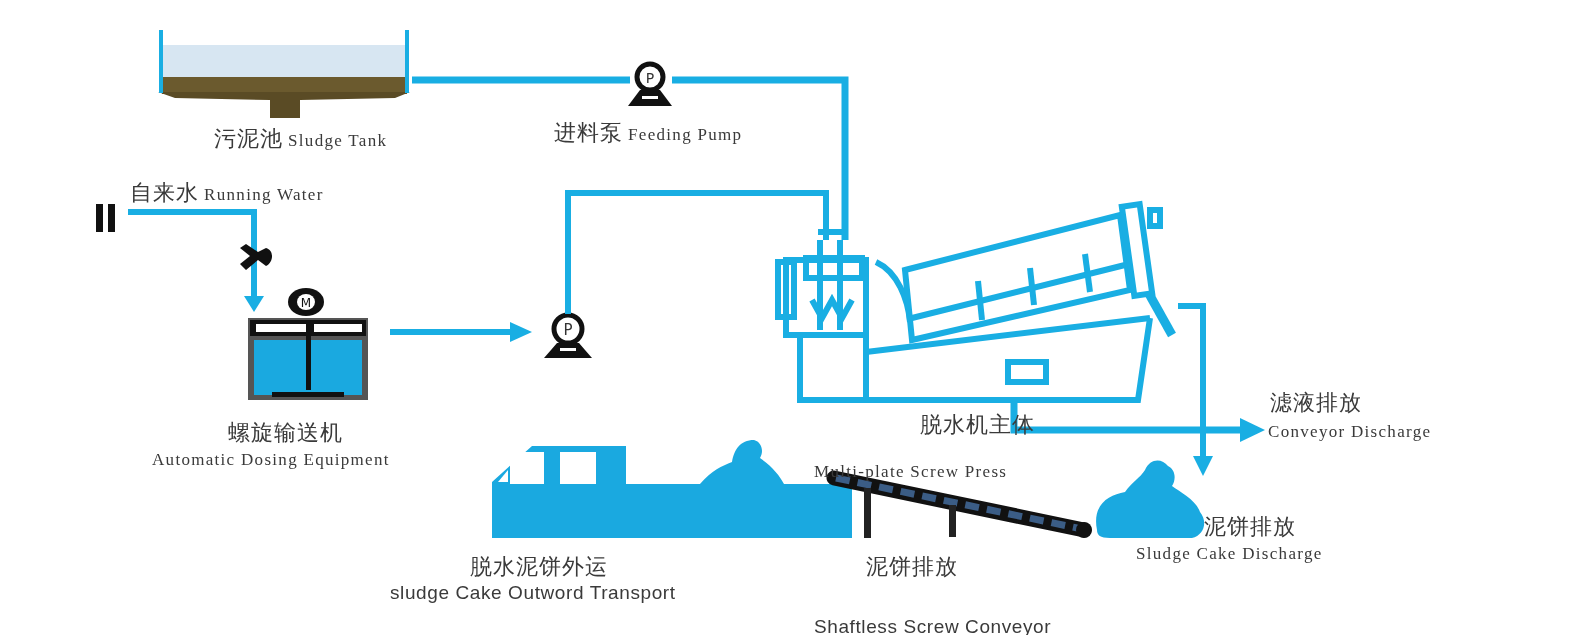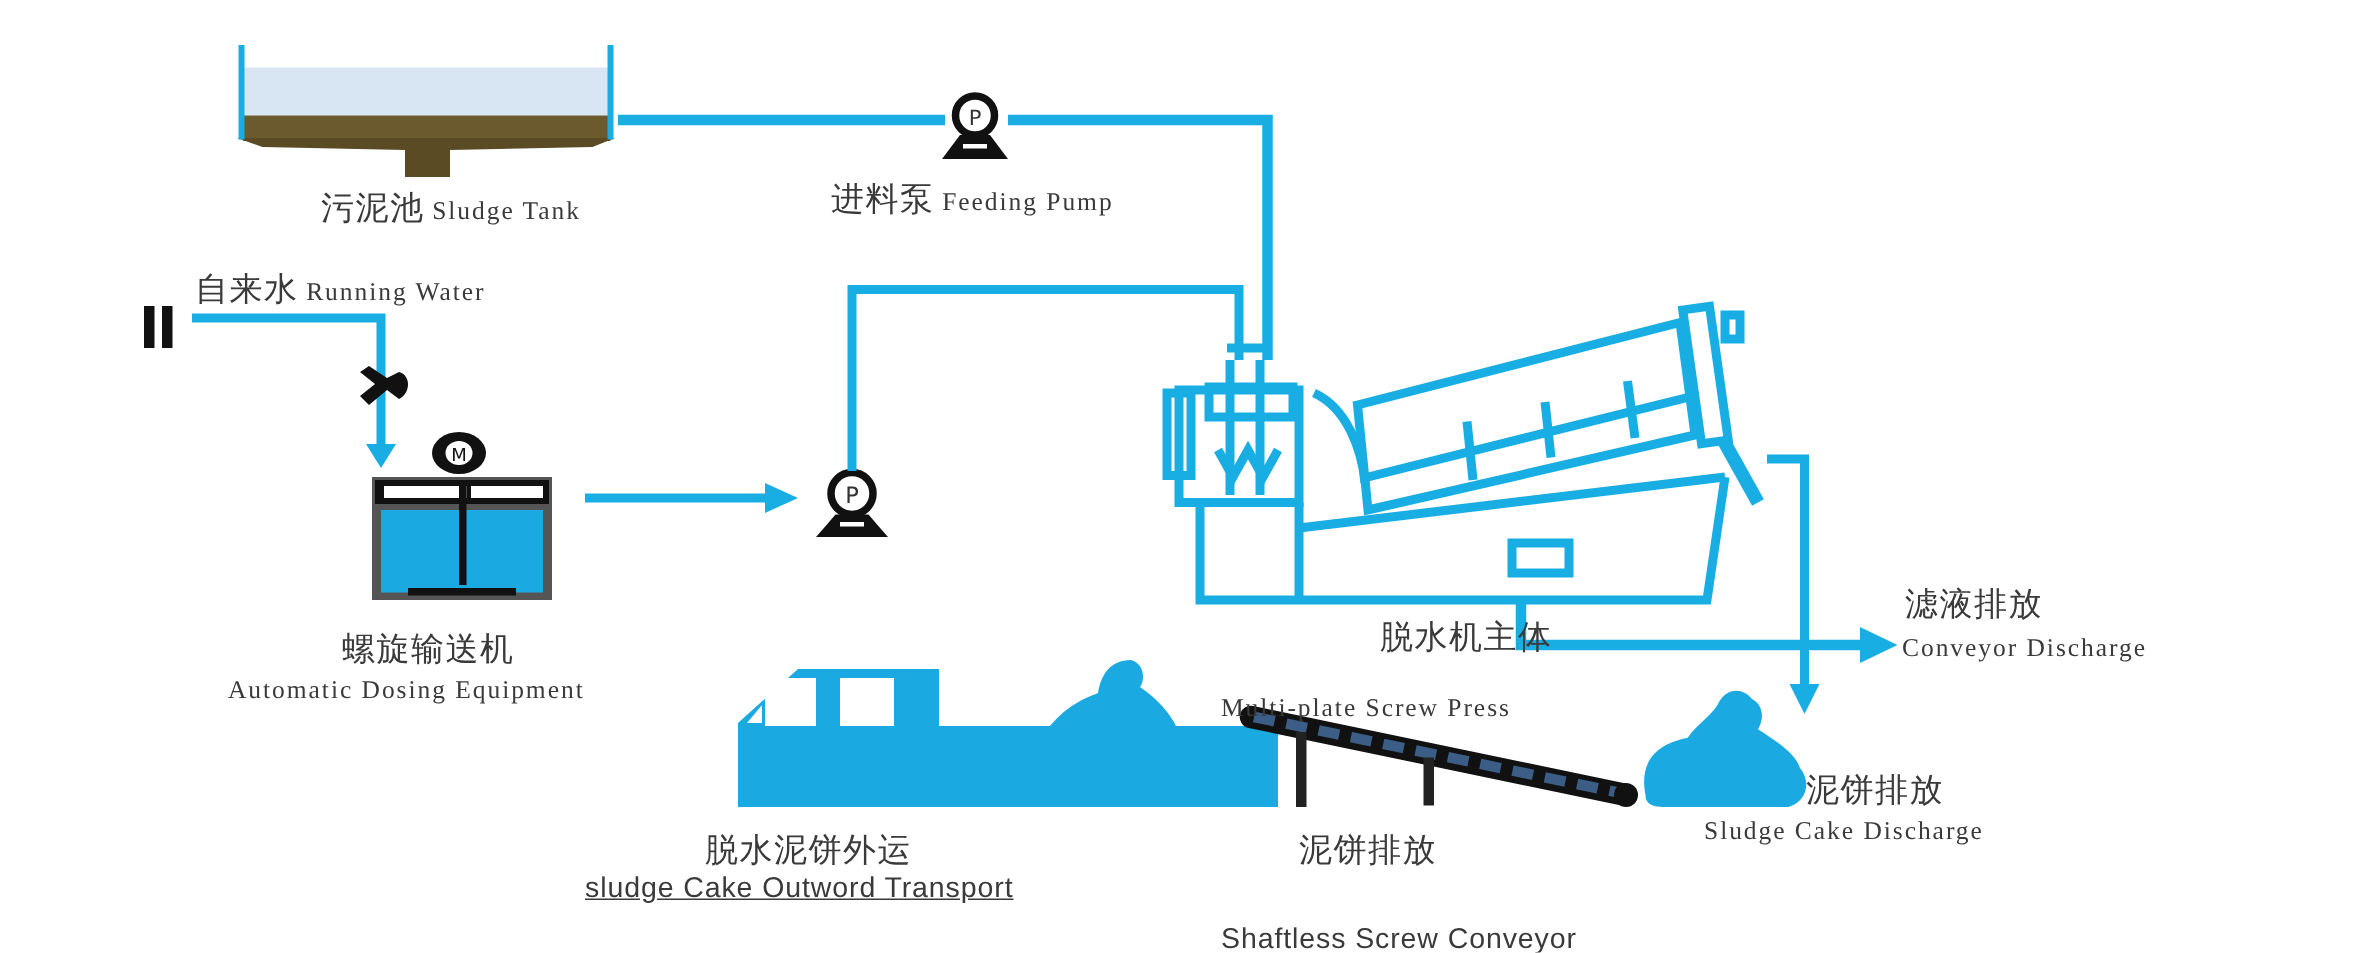--- a/index.html
+++ b/index.html
@@ -145,16 +145,16 @@
 <div class="lbl cn" style="left:872px;top:410px;margin-left:48px;">脱水机主体</div>
 <div class="lbl en" style="left:814px;top:442px;margin-top:20px;">Multi-plate Screw Press</div>
 
 <div class="lbl cn" style="left:1270px;top:388px;">滤液排放</div>
 <div class="lbl en" style="left:1268px;top:422px;">Conveyor Discharge</div>
 
 <div class="lbl cn" style="left:1204px;top:512px;">泥饼排放</div>
 <div class="lbl en" style="left:1136px;top:544px;">Sludge Cake Discharge</div>
 
 <div class="lbl cn" style="left:470px;top:552px;">脱水泥饼外运</div>
-<div class="lbl ennarrow" style="left:390px;top:582px;text-decoration:underline;">sludge Cake Outword Transport</div>
+<div class="lbl ennarrow" style="left:390px;top:582px;">sludge Cake Outword Transport</div>
 
 <div class="lbl cn" style="left:866px;top:552px;">泥饼排放</div>
 <div class="lbl ennarrow" style="left:814px;top:616px;">Shaftless Screw Conveyor</div>
 
 </body></html>

